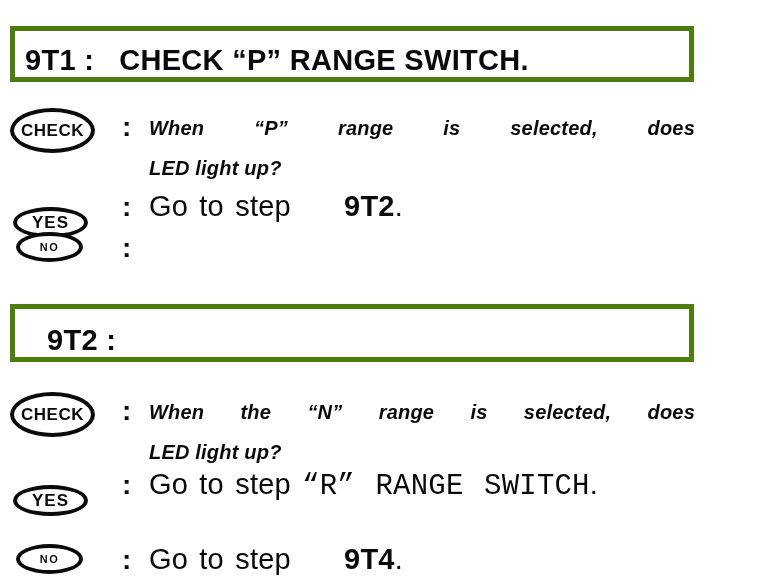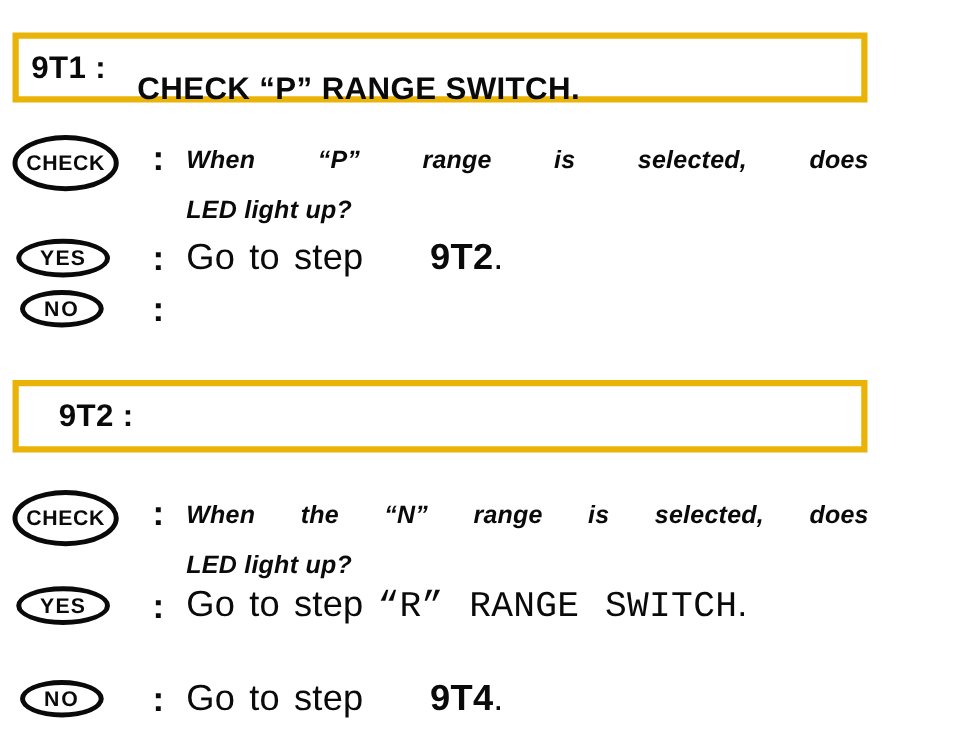--- a/index.html
+++ b/index.html
@@ -20,28 +20,28 @@
     position: absolute;
     inset: 0;
     background: #ffffff;
   }
   
   .step-box {
     position: absolute;
     left: 10px;
     width: 684px;
     height: 56px;
-    border: 5px solid #eab308;
+    border: 5px solid #4d7c0f;
     background: #ffffff;
     box-sizing: border-box;
     display: flex;
-    align-items: center;
+    align-items: flex-end;
     padding: 0 8px 0 10px;
     font-weight: bold;
-    font-size: 25px;
+    font-size: 29px;
     letter-spacing: 0.3px;
     white-space: nowrap;
   }
   .step-box .step-id { flex: none; }
   .step-box .step-title { margin-left: 25px; margin-top: 34px; }
 
   
   .row {
     position: absolute;
     left: 10px;
@@ -73,26 +73,26 @@
     font-size: 17px;
     letter-spacing: 0.5px;
     margin-top: 0px;
   }
   .badge.yes {
     width: 75px;
     height: 31px;
     font-size: 17px;
     letter-spacing: 1px;
     margin-left: 3px;
-    margin-top: 3px;
+    margin-top: 19px;
   }
   .badge.no {
     width: 67px;
     height: 30px;
-    font-size: 17px;
+    font-size: 11px;
     letter-spacing: 1.5px;
     margin-left: 6px;
     margin-top: 3px;
   }
   .colon {
     width: 27px;
     flex: none;
     font-size: 28px;
     font-weight: bold;
     line-height: 38px;

